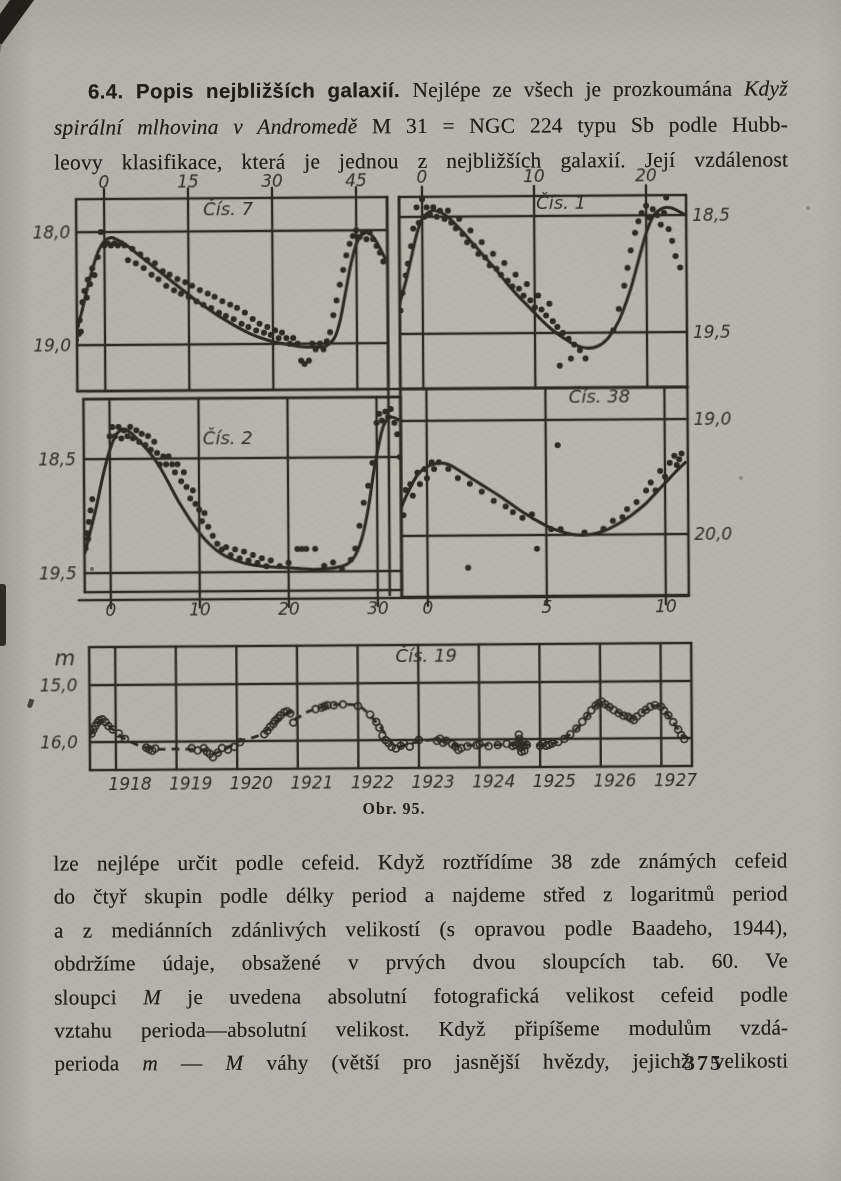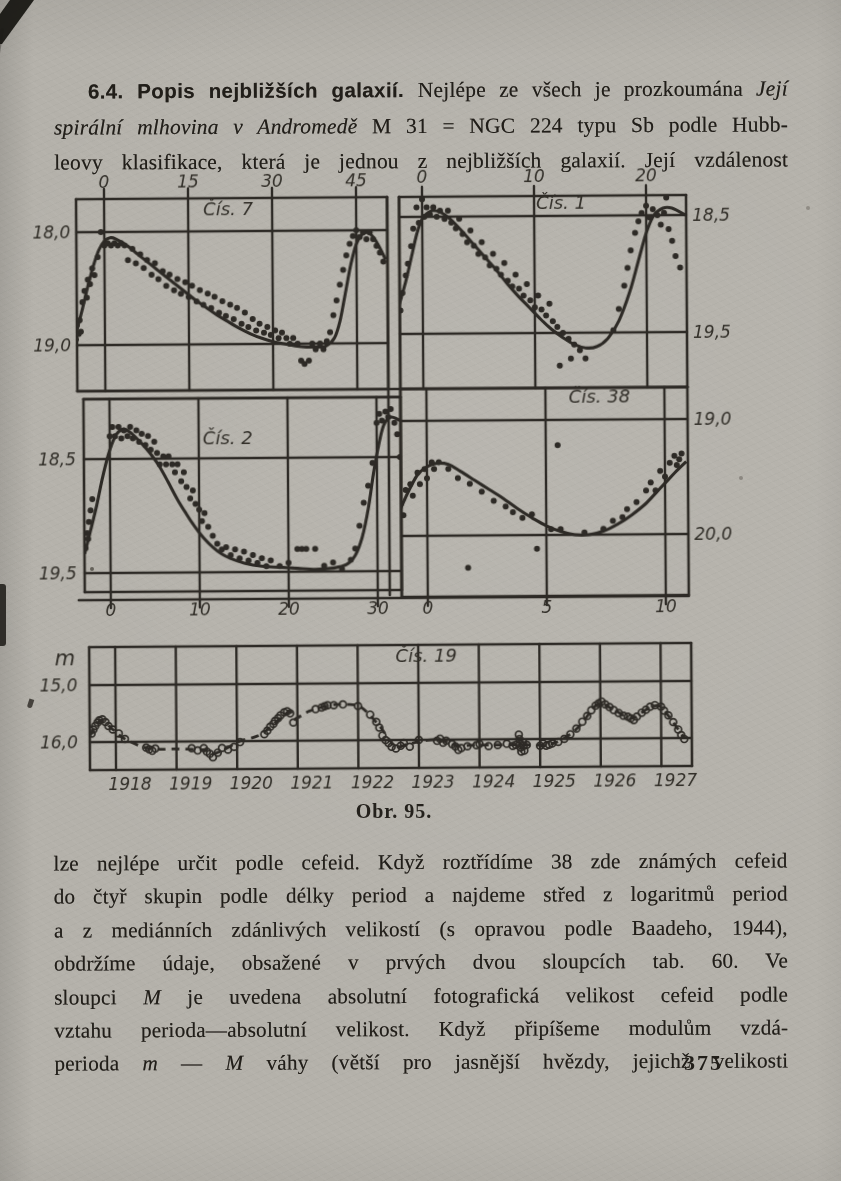--- a/index.html
+++ b/index.html
@@ -18,21 +18,21 @@
   .pline{
     font-size:21.5px; line-height:35.5px; letter-spacing:.2px;
     text-align:justify; text-align-last:justify; white-space:normal;
     color:#211e19; text-shadow:0 0 .4px rgba(33,30,25,.55);
   }
   .pline .seg-bold-sans{ font-family:"Liberation Sans", sans-serif; font-weight:bold; font-size:20.5px; letter-spacing:.4px; }
   .pline .seg-italic{ font-style:italic; }
   #para-bottom .pline{ line-height:33.4px; font-size:21.2px; }
   .caption{
     position:absolute; left:54px; top:800px; width:680px; text-align:center;
-    font-size:20px; letter-spacing:1px; color:#24211c; font-weight:bold; font-weight:600;
+    font-size:16px; letter-spacing:1px; color:#24211c; font-weight:bold; font-weight:600;
   }
   .pagenum{
     position:absolute; left:684px; top:1050px; font-size:22px; font-weight:bold;
     letter-spacing:2px; color:#211e19;text-align:center;
   }
   svg.fig{ position:absolute; left:0; top:0; }
   
   .art{ position:absolute; pointer-events:none; }
   .wedge{ left:0; top:0; width:46px; height:52px; background:#171511; opacity:.93;
           clip-path:polygon(10px 0, 34px 0, 2px 44px, 0 44px, 0 14px); }
@@ -51,21 +51,21 @@
 
   <div class="art wedge"></div>
   <div class="art streak"></div>
   <div class="art sliver"></div>
   <div class="art speck" style="left:90px; top:567px;"></div>
   <div class="art speck" style="left:739px; top:476px; opacity:.4;"></div>
   <div class="art speck" style="left:806px; top:206px; opacity:.35;"></div>
   <div class="art commamark"></div>
 
   <div class="ptext" id="para-top" style="left:54px; top:72px; width:734px;">
-      <div class="pline" style="text-indent: 34px;"><span class="seg-bold-sans">6.4. Popis nejbližších galaxií. </span><span>Nejlépe ze všech je prozkoumána </span><span class="seg-italic">Její</span></div>
+      <div class="pline" style="text-indent: 34px;"><span class="seg-bold-sans">6.4. Popis nejbližších galaxií. </span><span>Nejlépe ze všech je prozkoumána </span><span class="seg-italic">Když</span></div>
       <div class="pline"><span class="seg-italic">spirální mlhovina v Andromedě</span><span> M 31 = NGC 224 typu Sb podle Hubb-</span></div>
       <div class="pline"><span>leovy klasifikace, která je jednou z nejbližších galaxií. Její vzdálenost</span></div>
     </div>
 
   <svg class="fig" width="841" height="1181" viewBox="0 0 841 1181" id="figsvg">
       <g transform="rotate(-0.4 400 480)" opacity="0.93">
         <defs>
           <clipPath id="clip0">
             <rect x="77" y="196" width="313" height="194"></rect>
           </clipPath>

